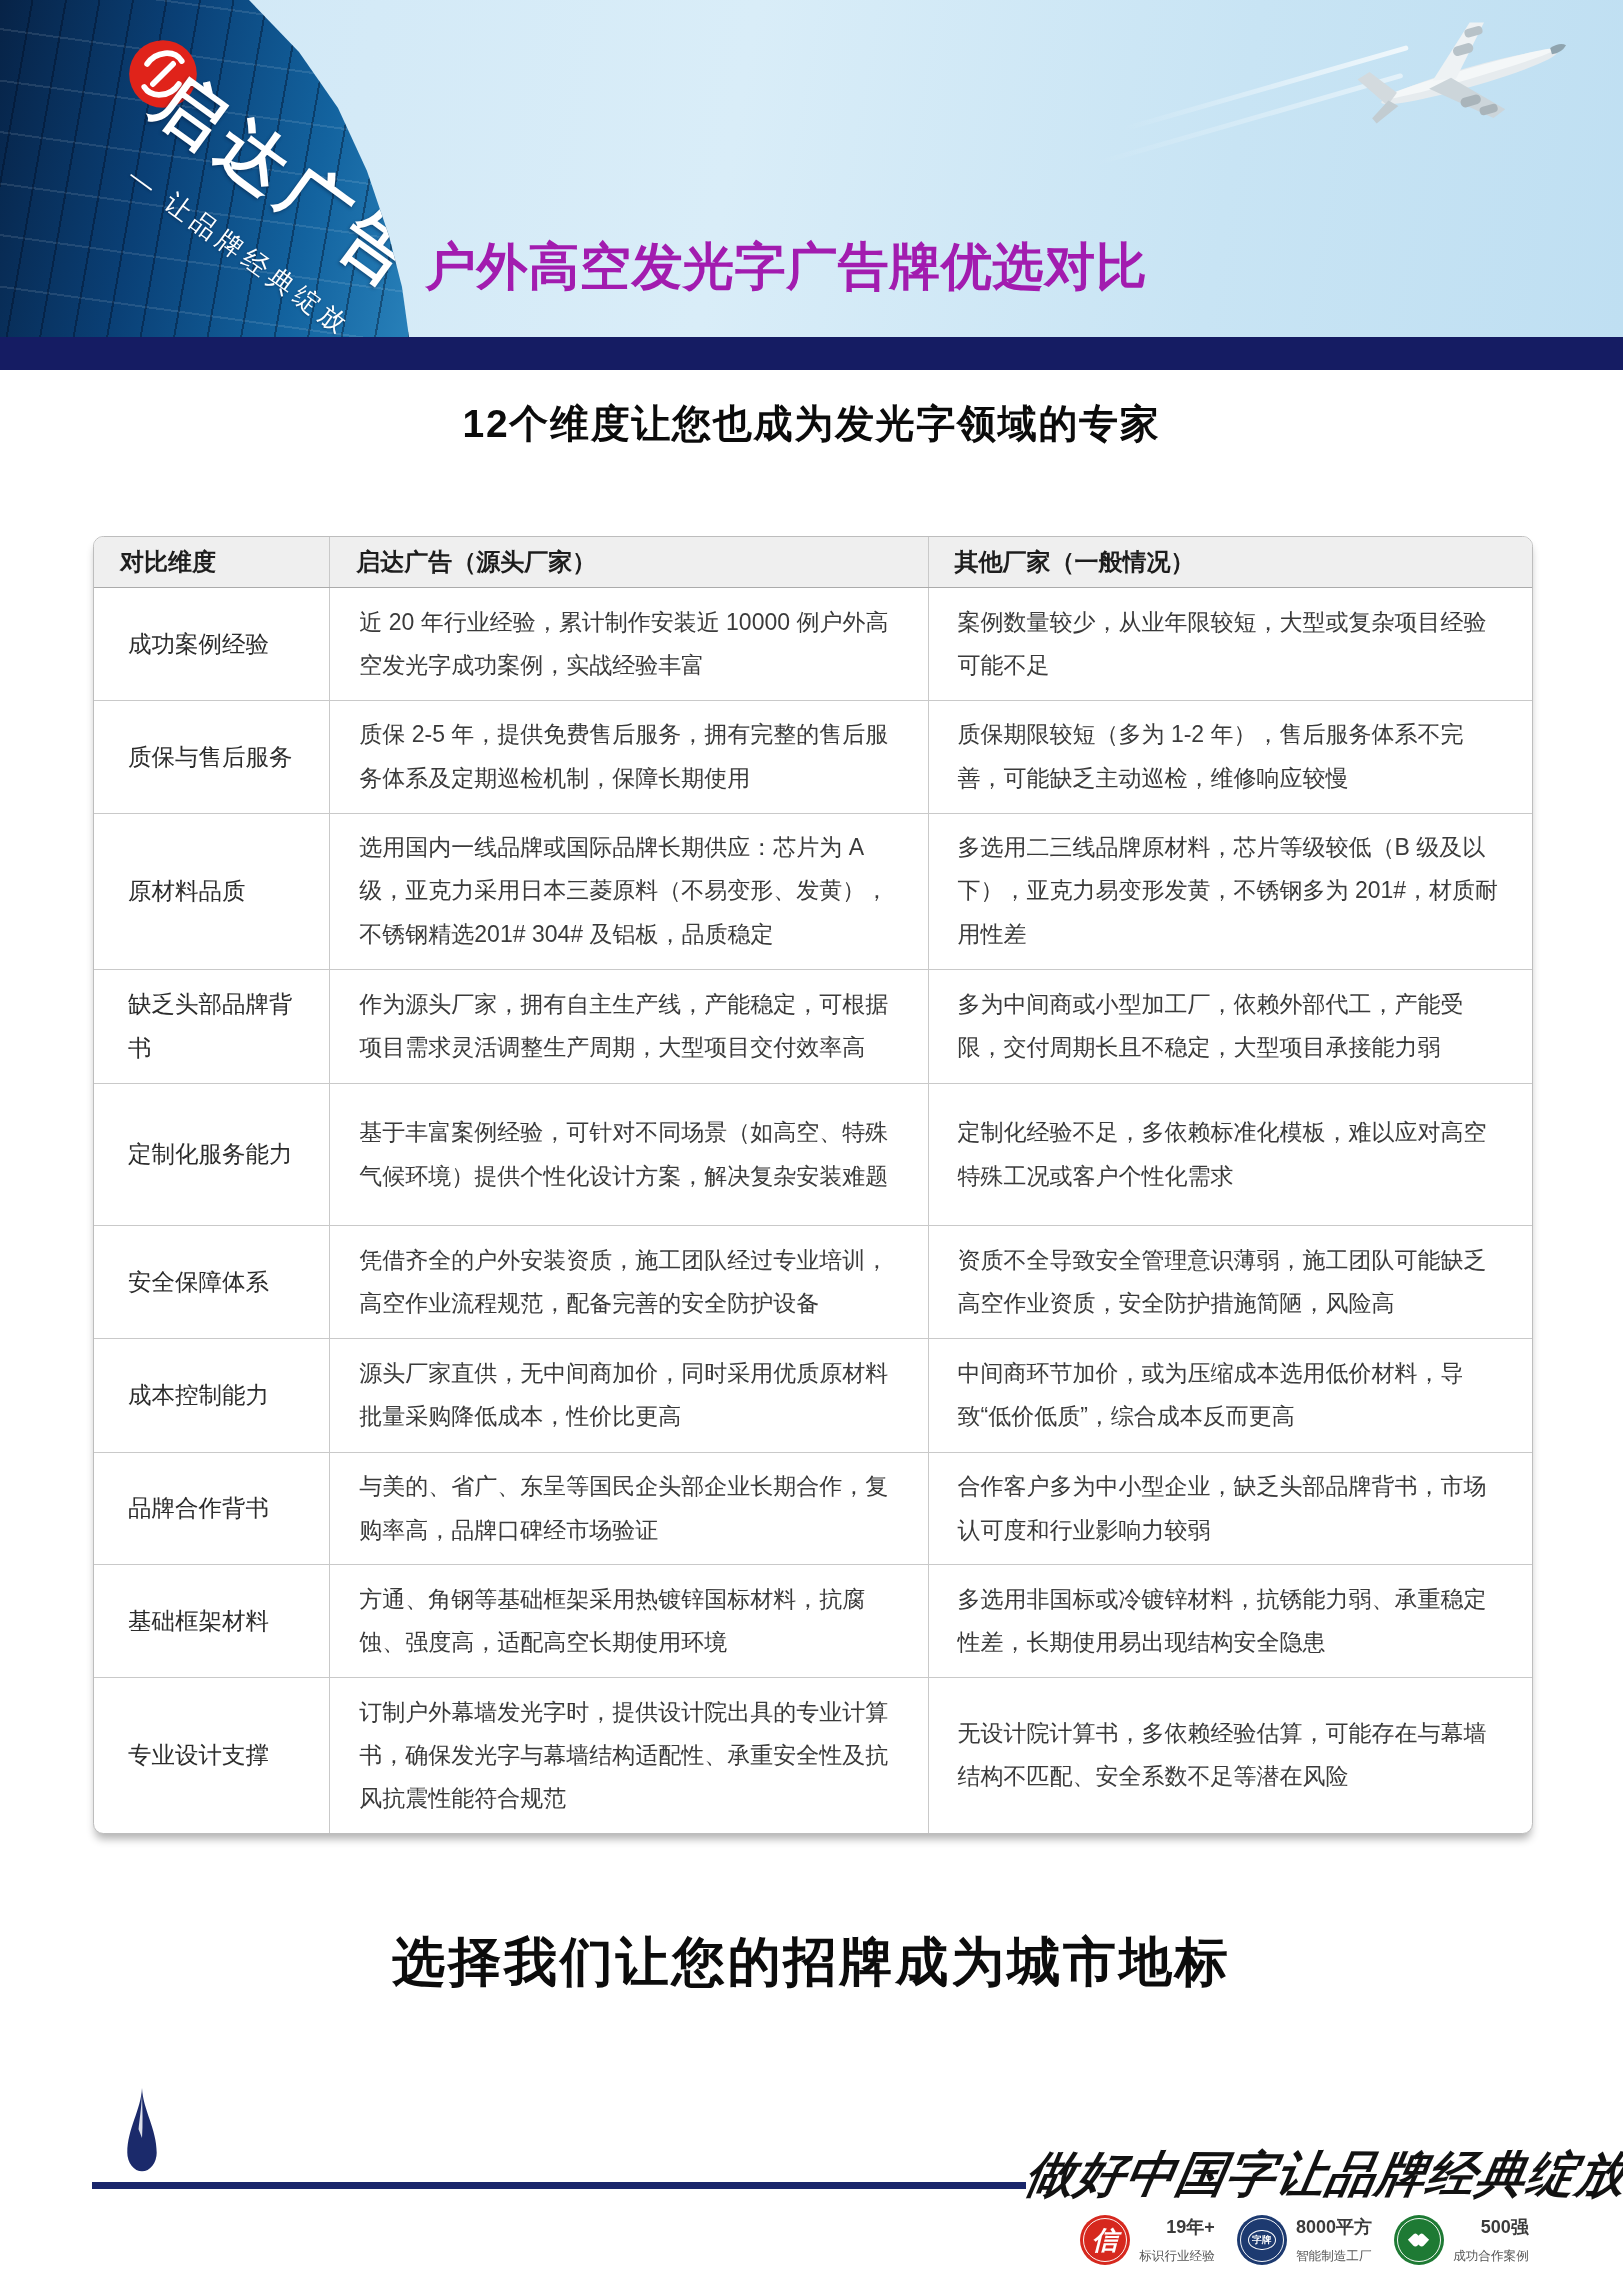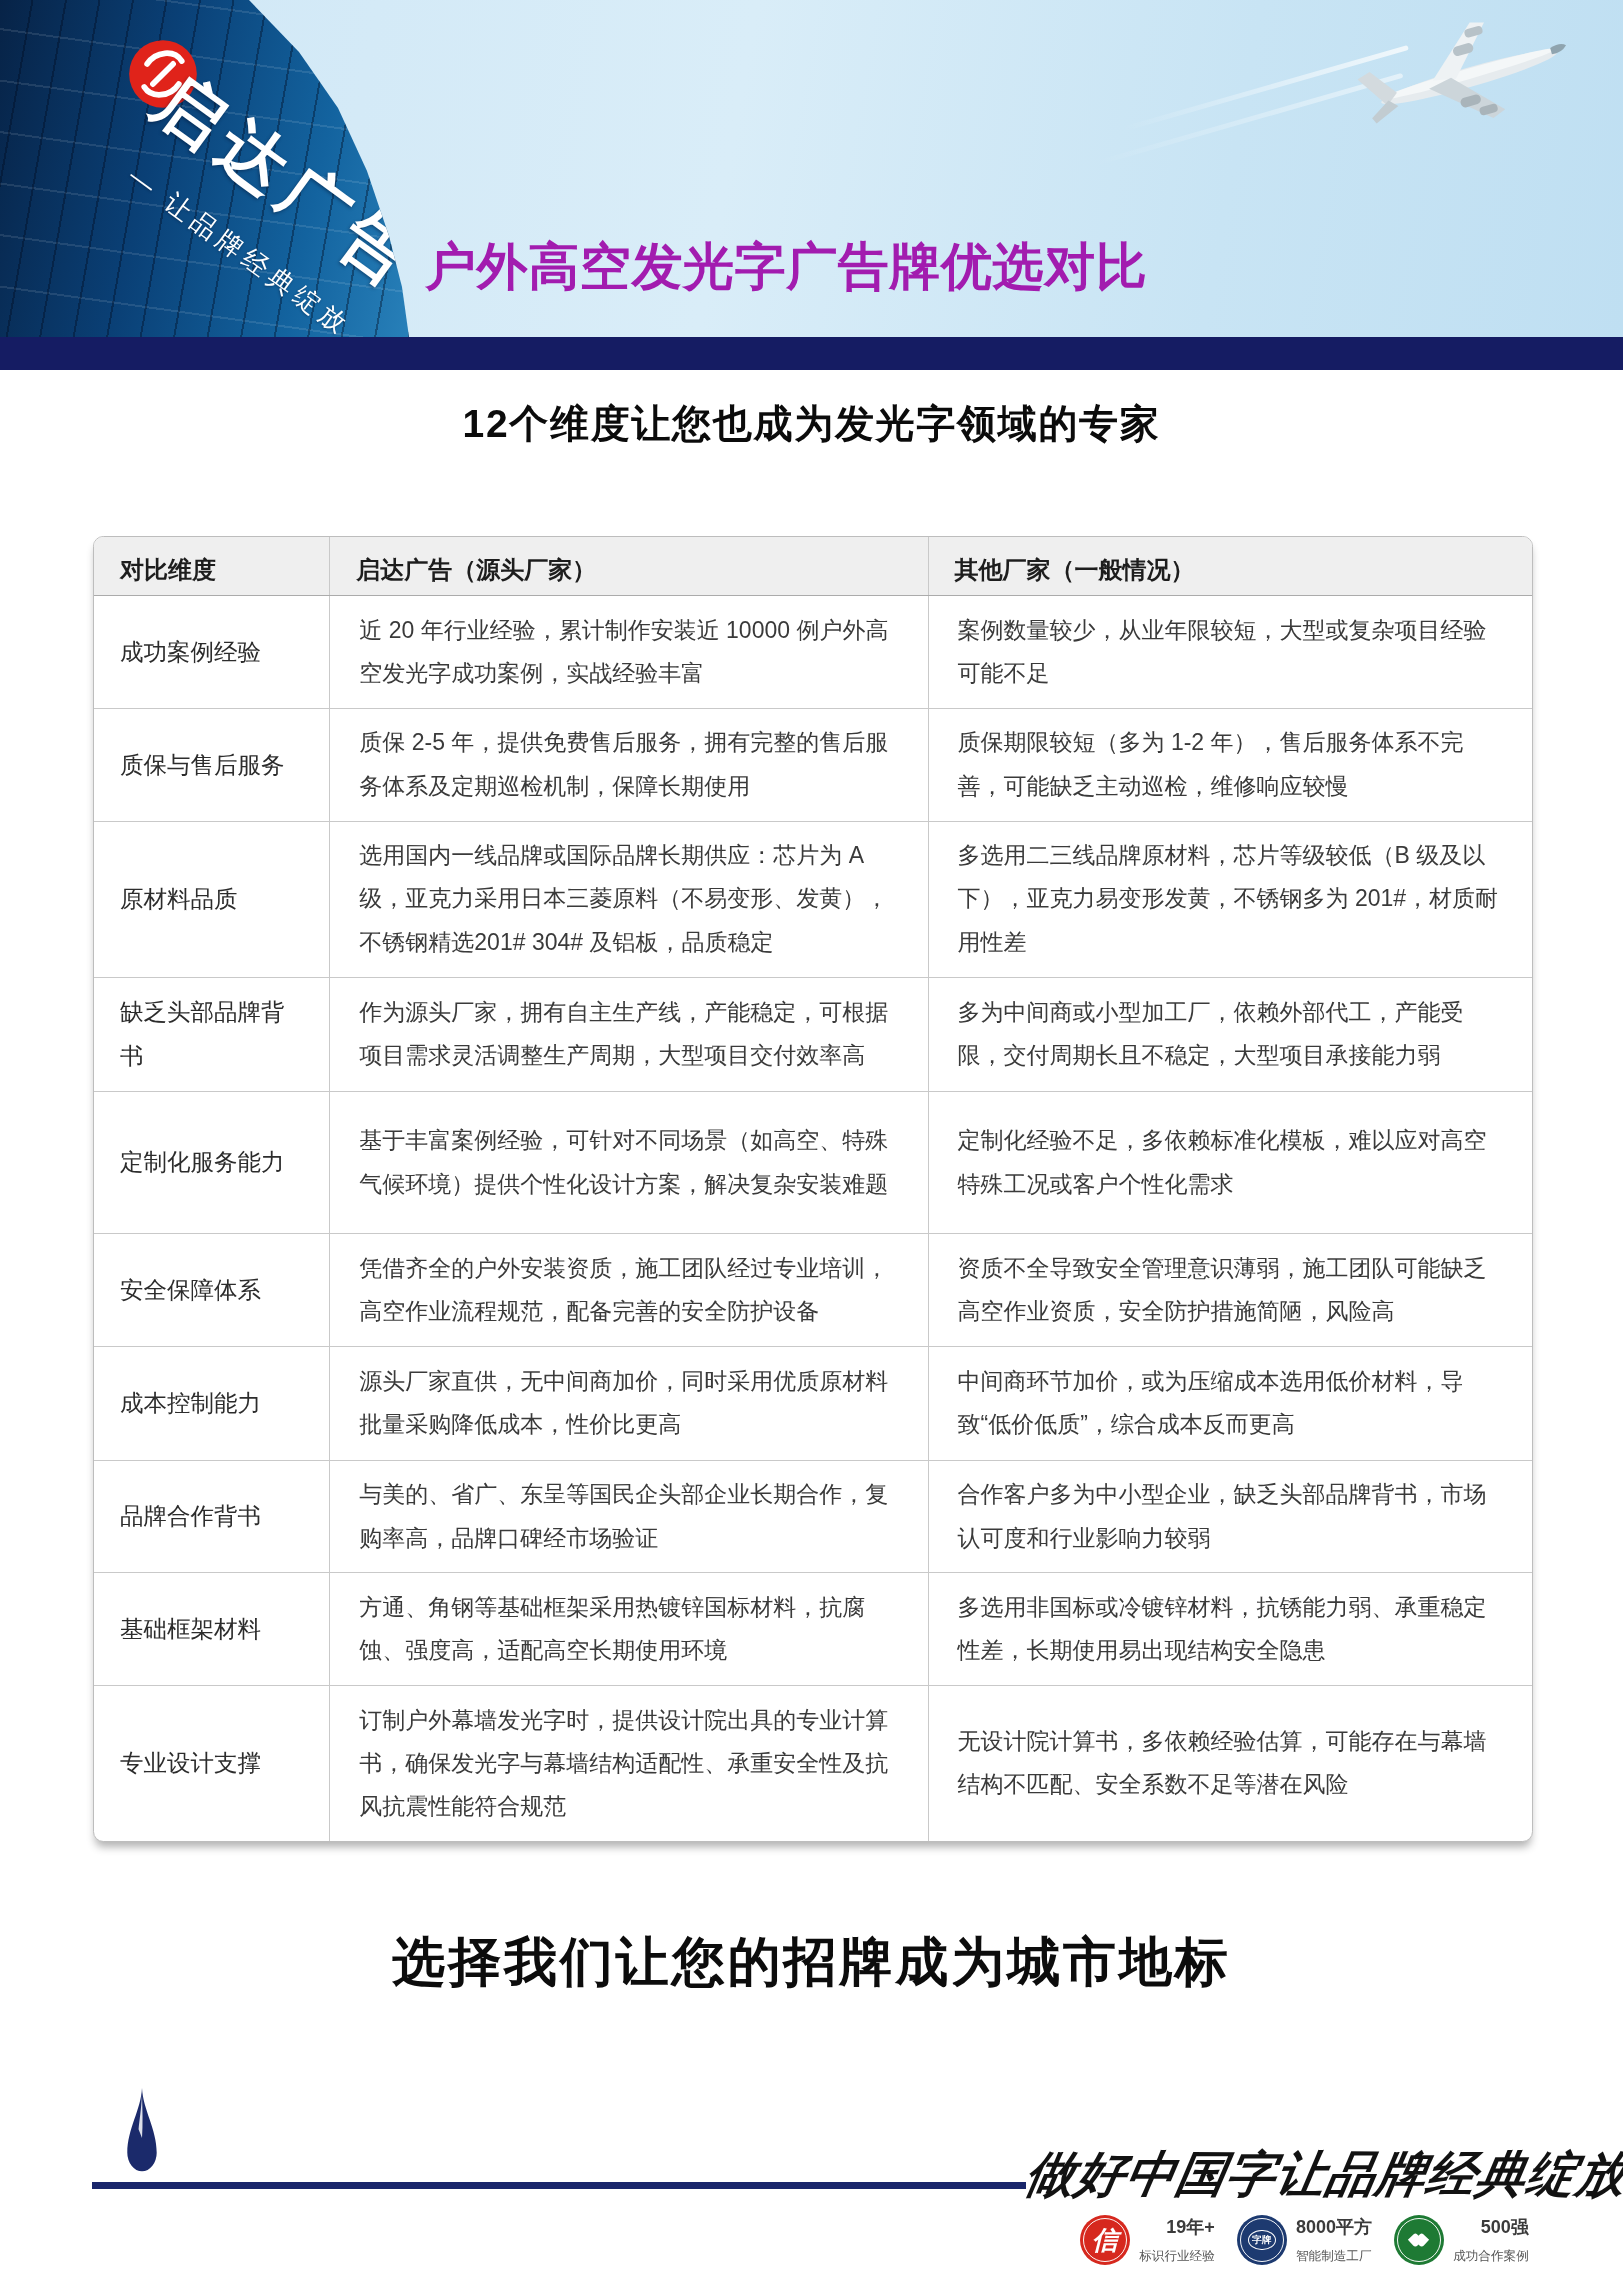--- a/index.html
+++ b/index.html
@@ -37,26 +37,26 @@
 
   .subtitle{position:absolute;left:0;top:397px;width:1623px;text-align:center;
             font-size:39px;font-weight:800;color:#0b0b0b;letter-spacing:1.7px;}
 
   
   .table-wrap{position:absolute;left:93px;top:536px;width:1438px;background:#ffffff;
               border:1.1px solid #bdbdbd;border-radius:10.3px;overflow:hidden;
               box-shadow:0 6.9px 8px -2.3px rgba(0,0,0,.30);}
   table.cmp{width:100%;border-collapse:collapse;table-layout:fixed;}
   .cmp th{height:50px;background:#efefef;font-size:24px;font-weight:700;color:#1d1d1d;
-          text-align:left;padding:8px 17px 0 26px;border-bottom:1.1px solid #ababab;vertical-align:middle;}
+          text-align:left;padding:0 17px 0 26px;border-bottom:1.1px solid #ababab;vertical-align:middle;}
   .cmp td{font-size:23px;line-height:1.88;color:#3a3a3a;padding:12.6px 23px 12.6px 29px;
           vertical-align:middle;border-top:1.1px solid #c9c9c9;text-align:left;}
   .cmp tbody tr:first-child td{border-top:none;}
   .cmp th + th, .cmp td + td{border-left:1.1px solid #c9c9c9;}
-  .cmp td.dim{font-size:23.5px;color:#2c2c2c;padding-left:26px;}
+  .cmp td.dim{font-size:23.5px;color:#2c2c2c;padding-left:34px;}
   .cmp tbody tr:nth-child(1){height:104px;} .cmp tbody tr:nth-child(2){height:113px;}
   .cmp tbody tr:nth-child(3){height:114px;} .cmp tbody tr:nth-child(4){height:113px;}
   .cmp tbody tr:nth-child(5){height:142px;} .cmp tbody tr:nth-child(6){height:111px;}
   .cmp tbody tr:nth-child(7){height:114px;} .cmp tbody tr:nth-child(8){height:111px;}
   .cmp tbody tr:nth-child(9){height:109px;} .cmp tbody tr:nth-child(10){height:108px;}
   .cmp tbody tr:nth-child(11){height:110px;} .cmp tbody tr:nth-child(12){height:128px;}
 
   
   .slogan{position:absolute;left:0;top:1927px;width:1623px;text-align:center;
           font-size:53px;font-weight:900;color:#0c0c0c;letter-spacing:2.9px;}

